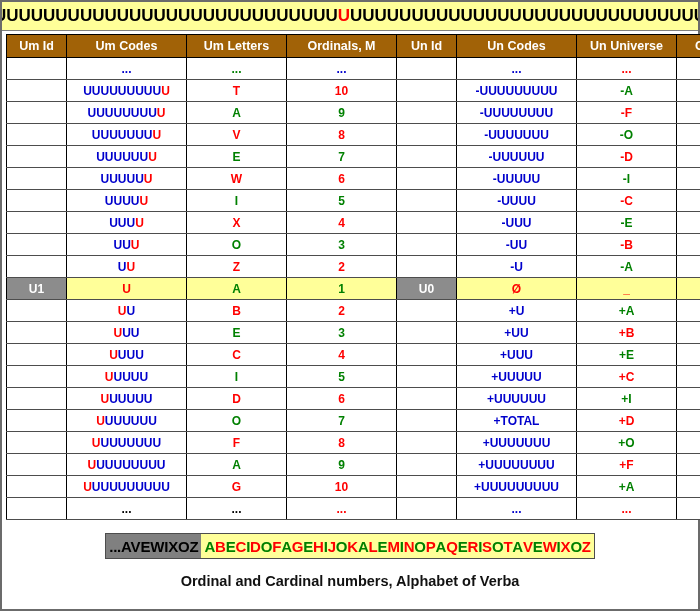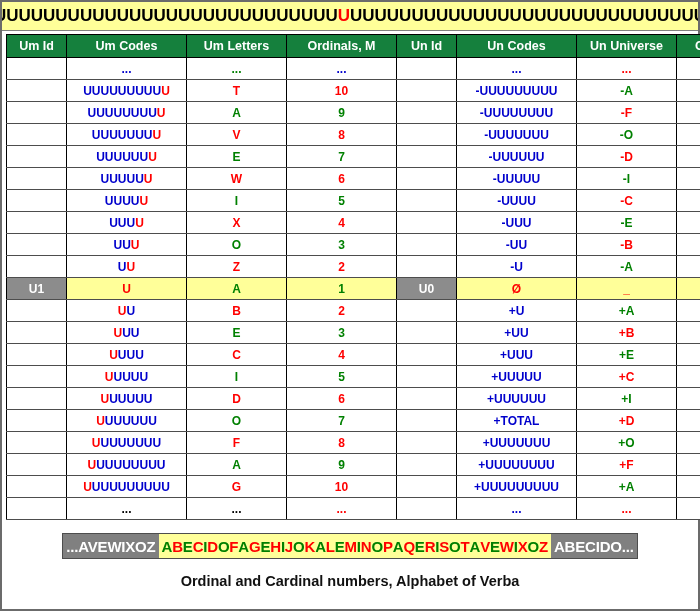--- a/index.html
+++ b/index.html
@@ -38,21 +38,21 @@
     padding:3px 4px 2px 4px;
     box-sizing:border-box;
   }
   table.grid{
     border-collapse:collapse;
     width:690px;
     table-layout:fixed;
     font-size:12px;
   }
   table.grid th{
-    background:#15803d;
+    background:#a16207;
     color:#ffffff;
     font-weight:bold;
     font-size:12.5px;
     height:22px;
     border:1px solid #000000;
     padding:0;
     text-align:center;
     letter-spacing:0px;
   }
   table.grid td{
@@ -99,21 +99,21 @@
     border:1px solid #4d4d4d;
   }
   .strip .seg{
     display:flex;align-items:center;
     font-weight:bold;
     font-size:15px;
     letter-spacing:-0.2px;
     padding:0 3px;
     font-family:"Liberation Sans", sans-serif;
   }
-  .seg-gray{background:#808080;color:#ffffff;}
+  .seg-gray{background:#808080;color:#000000;}
   .seg-yellow{background:#ffff99;}
   .seg-yellow .g{color:#008000;}
   .seg-yellow .r{color:#ff0000;}
   
   .caption{
     margin-top:12px;
     text-align:center;
     color:#111111;
     font-weight:bold;
     font-size:14.5px;
@@ -407,21 +407,20 @@
           <span class="r">T</span>
           <span class="g">A</span>
           <span class="r">V</span>
           <span class="g">E</span>
           <span class="r">W</span>
           <span class="g">I</span>
           <span class="r">X</span>
           <span class="g">O</span>
           <span class="r">Z</span>
         </div>
-      <div class="seg seg-gray">ABECIDO...</div>
     </div>
   </div>
 
   <div class="caption">
     <div>Ordinal and Cardinal numbers, Alphabet of Verba</div>
   </div>
 
 </div>
 
 </body></html>

